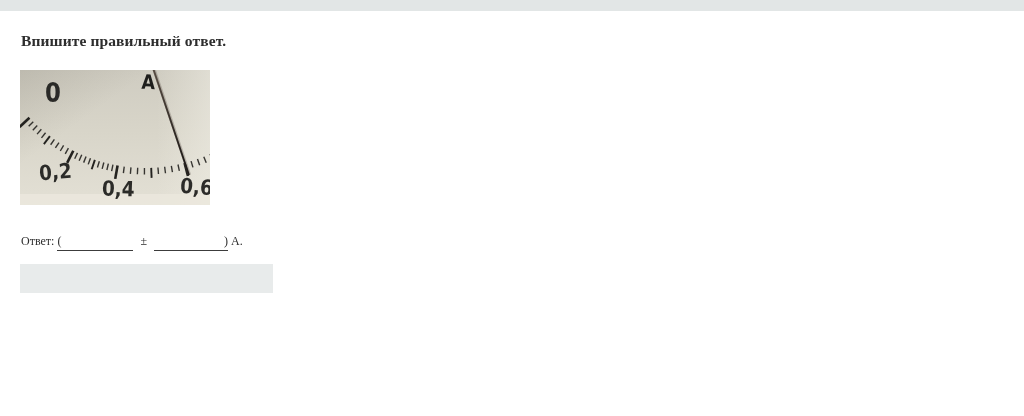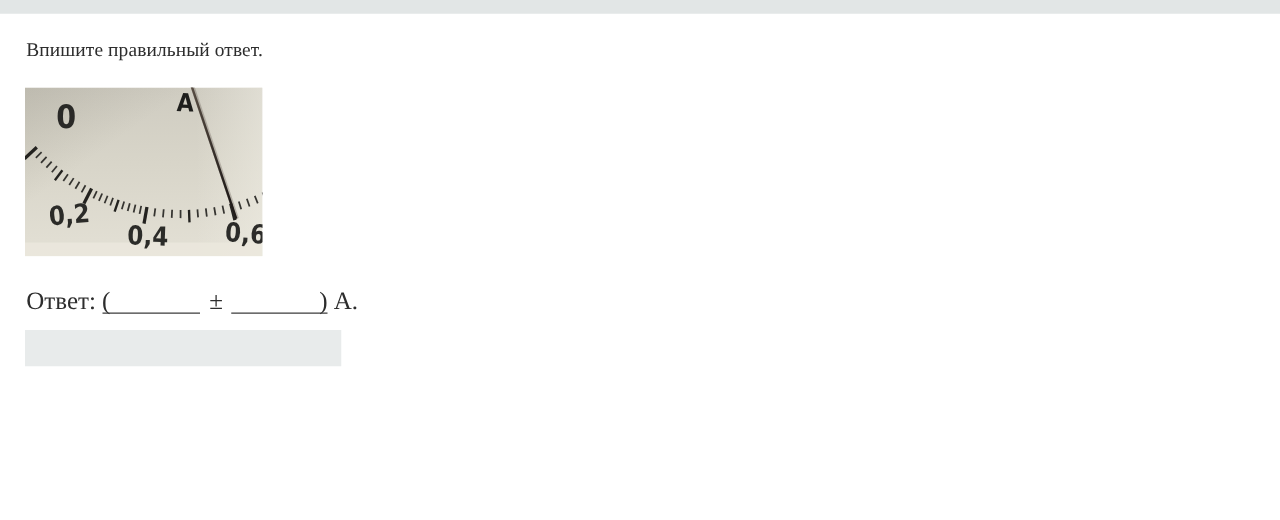--- a/index.html
+++ b/index.html
@@ -12,38 +12,38 @@
   html,body{background:var(--page-bg);}
   body{
     width:1024px;height:416px;overflow:hidden;
     font-family:"Liberation Serif","DejaVu Serif",serif;
     color:var(--text);
   }
   .topbar{width:1024px;height:11px;background:var(--topbar-bg);}
   .content{padding:0 21px;}
   h1.page-title{
     margin-top:20px;
-    font-size:15.5px;font-weight:normal;line-height:20px;
+    font-size:15.5px;font-weight:bold;line-height:20px;
     letter-spacing:.1px;
   }
   p.question{
     margin-top:41px;
     font-size:16px;line-height:27px;
     text-align:justify;
     width:982px;
   }
   figure.ammeter{
     margin:19px 0 0 -1px;
     width:190px;height:135px;
     line-height:0;
   }
   figure.ammeter svg{display:block;}
   .answer-line{
     margin-top:26px;
-    font-size:20px;line-height:20px;
+    font-size:12px;line-height:20px;
     white-space:nowrap;
   }
   .blank-group{
     display:inline-block;
     border-bottom:1.4px solid #3c3c3c;
     line-height:17px;
     vertical-align:baseline;
   }
   .blank-space{display:inline-block;height:1px;}
   .blank-space.first{width:72px;}

